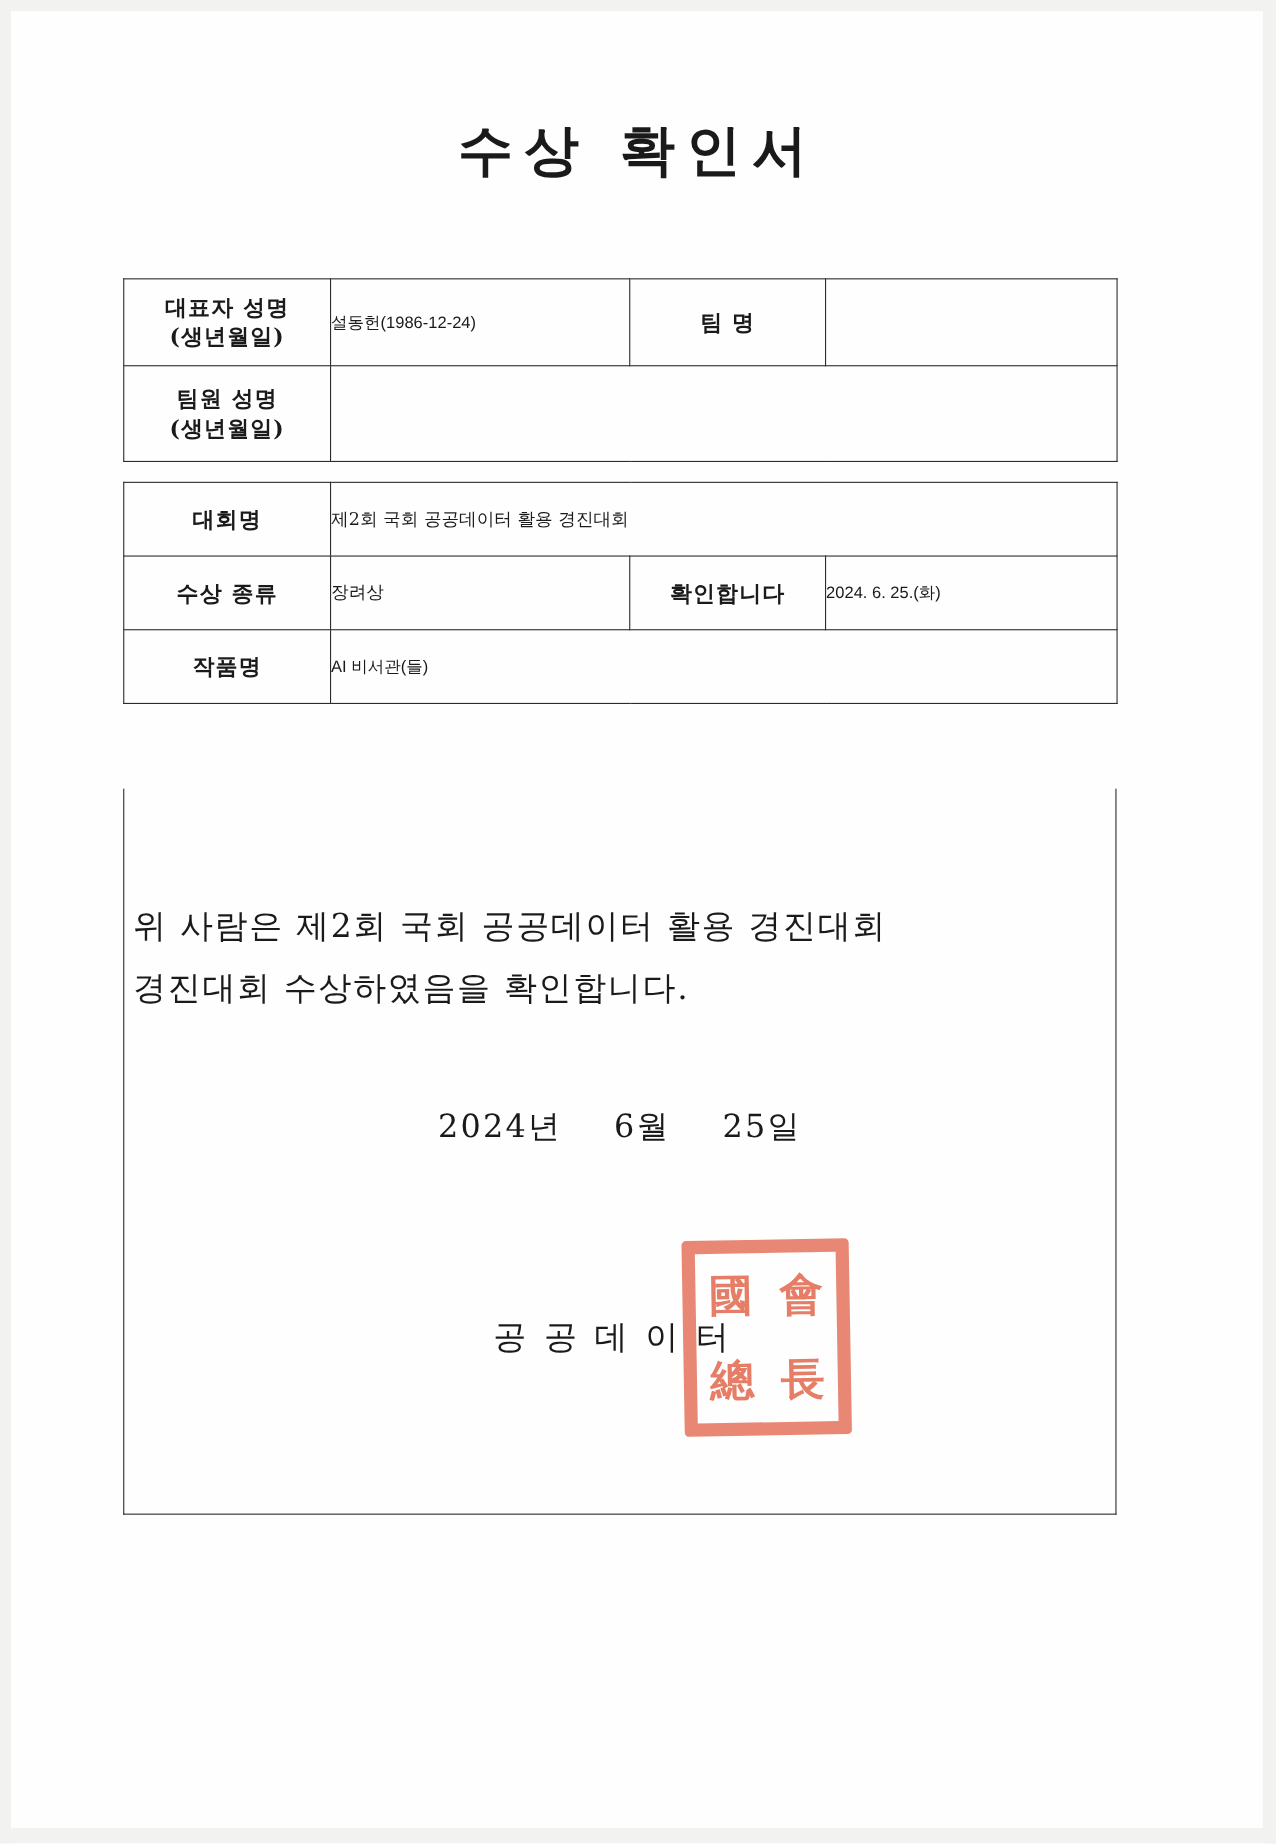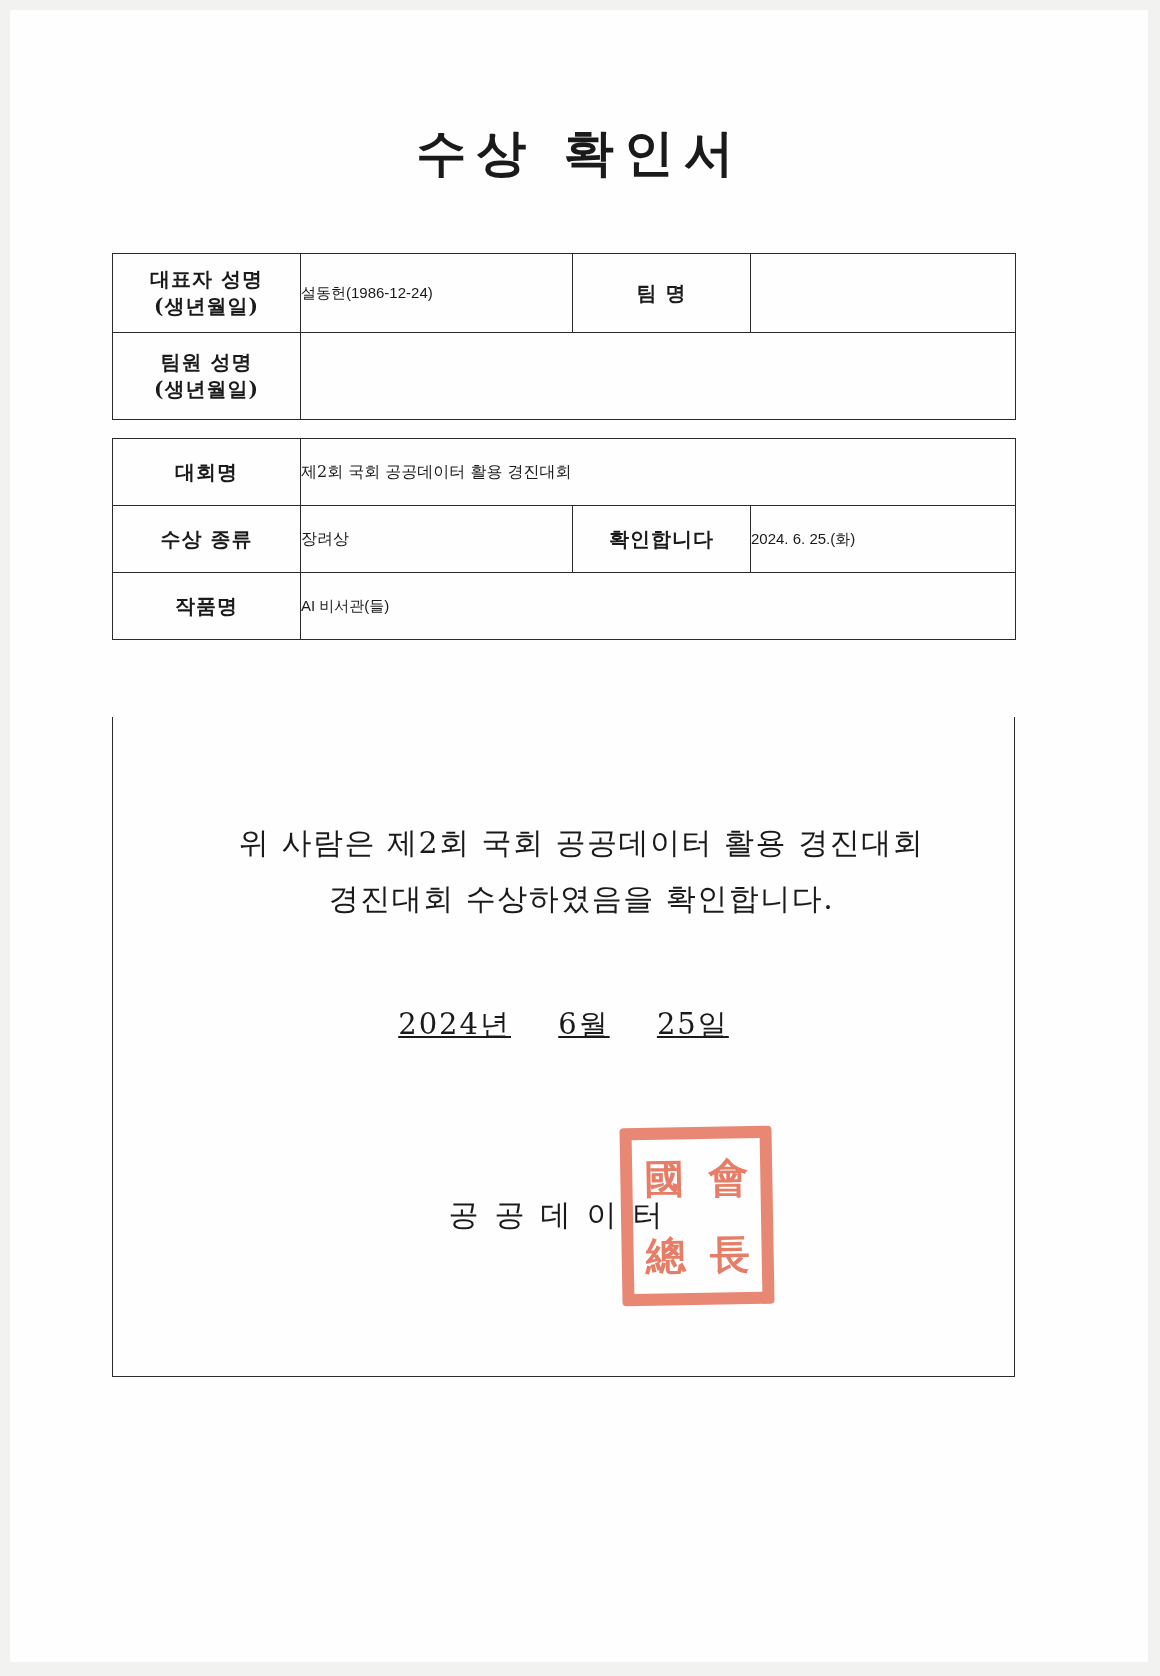--- a/index.html
+++ b/index.html
@@ -25,21 +25,21 @@
     position: absolute;
     background: #f2f2f0;
   }
   .scan-edge-top { top: 0; left: 0; right: 0; height: 10px; }
   .scan-edge-bottom { bottom: 0; left: 0; right: 0; height: 14px; }
   .scan-edge-left { top: 0; bottom: 0; left: 0; width: 10px; }
   .scan-edge-right { top: 0; bottom: 0; right: 0; width: 12px; }
 
   .doc-title {
     position: absolute;
-    top: 120px;
+    top: 104px;
     left: 0;
     width: 100%;
     text-align: center;
     font-size: 50px;
     font-weight: bold;
     letter-spacing: 10px;
     font-family: "DejaVu Serif", "Liberation Serif", serif;
   }
 
   .cert-table {
@@ -85,39 +85,39 @@
     top: 717px;
     width: 903px;
     height: 660px;
     border: 1.5px solid #2b2b2b;
     border-top: none;
     box-sizing: border-box;
   }
   .statement {
     position: absolute;
     top: 98px;
-    left: 18px;
-    width: 100%;
-    text-align: center;
+    left: 8px;
+    width: 100%;
+    text-align: left;
     font-size: 30px;
     line-height: 1.85;
     font-family: "DejaVu Serif", "Liberation Serif", serif;
     letter-spacing: 1.5px;
   }
   .date-line {
     position: absolute;
     top: 288px;
     left: 0;
     width: 100%;
     text-align: center;
     font-size: 29px;
     letter-spacing: 2px;
     font-family: "DejaVu Serif", "Liberation Serif", serif;
   }
-  .date-line span { margin: 16px 18px; text-decoration: underline; }
+  .date-line span { margin: 16px 18px; }
   .signer {
     position: absolute;
     top: 478px;
     left: 0;
     width: 100%;
     text-align: center;
     font-size: 30px;
     letter-spacing: 16px;
     font-family: "DejaVu Serif", "Liberation Serif", serif;
   }

